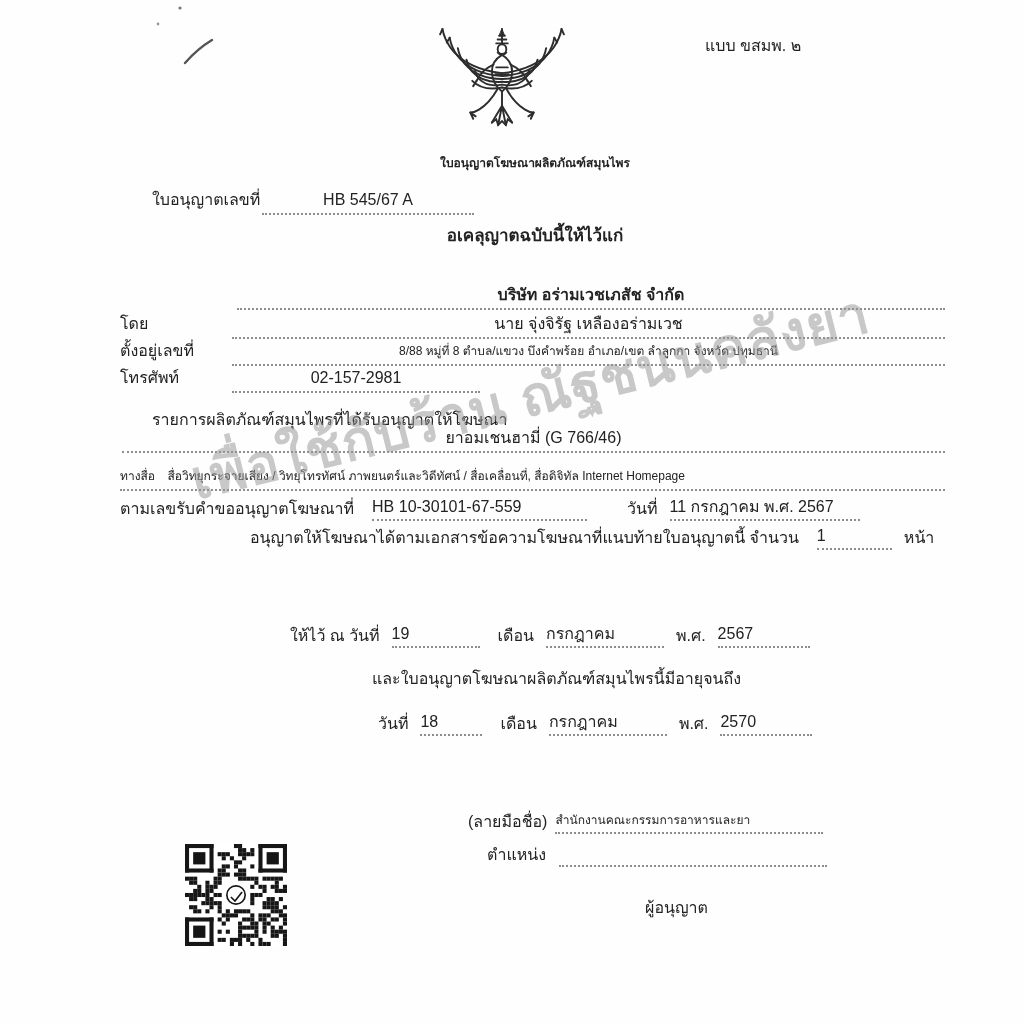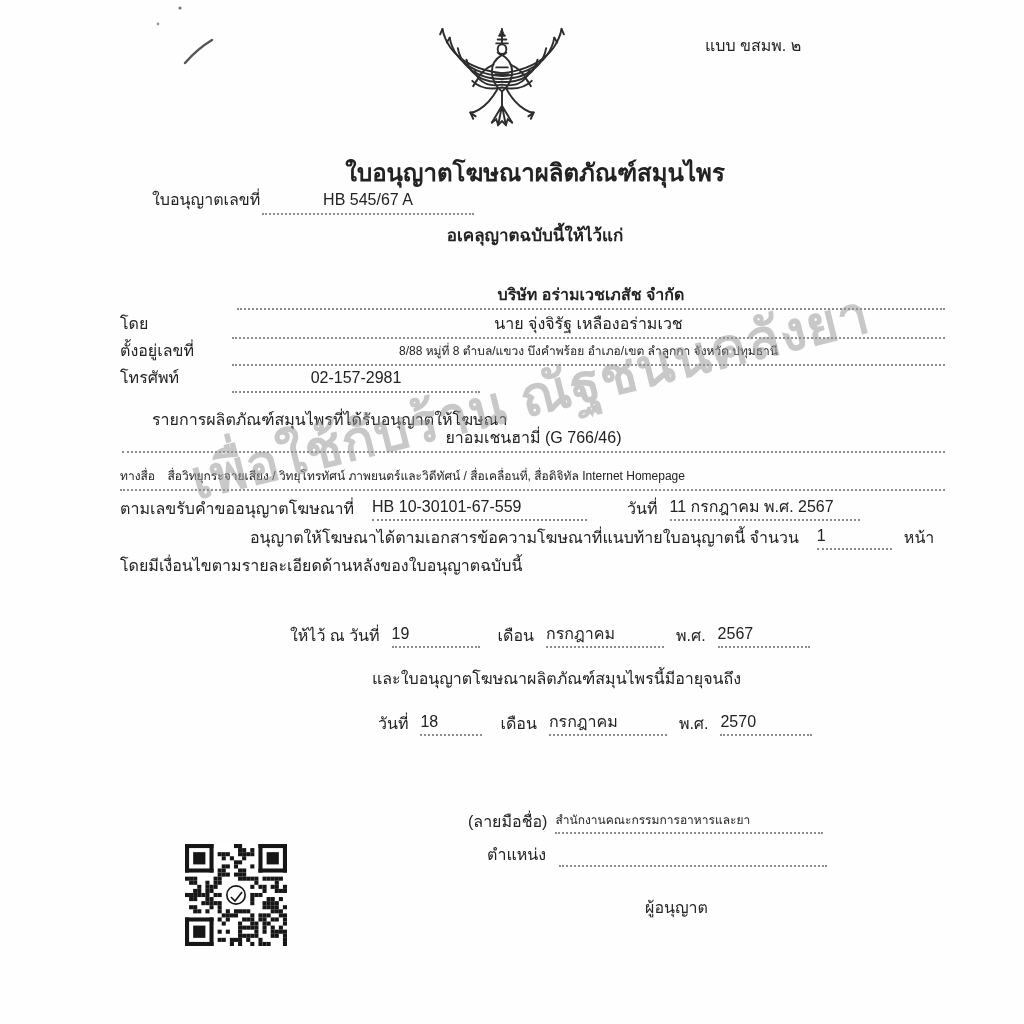--- a/index.html
+++ b/index.html
@@ -22,21 +22,21 @@
     display:inline-block;border-bottom:2px dotted #8d8d8d;
     text-align:left;line-height:24px;height:24px;
   }
   .gap-s{margin-left:12px;} .gap-m{margin-left:18px;} .gap-l{margin-left:40px;}
   .watermark{
     position:absolute;left:192px;top:438px;
     transform:rotate(-14deg);transform-origin:0 50%;
     font-size:54px;font-weight:600;color:#989898;opacity:.52;
     letter-spacing:1px;white-space:nowrap;pointer-events:none;
   }
-  .title{font-size:24px;}
+  .title{font-size:12px;}
   .small{font-size:12px;}
   svg{display:block;}
 </style>
 </head>
 <body>
 
 <div class="page">
 
   <svg class="abs" style="left:150px;top:0px;" width="80" height="75" viewBox="0 0 80 75">
     <path d="M35,63 C42,55 52,46 62,40" stroke="#555" stroke-width="2.4" fill="none" stroke-linecap="round"></path>
@@ -113,21 +113,20 @@
     <span class="gap-l">วันที่</span>
     <span class="seg gap-s" style="width:190px;">11 กรกฎาคม พ.ศ. 2567</span>
   </div>
 
   <div class="row" style="left:250px;top:524px;">
     <span>อนุญาตให้โฆษณาได้ตามเอกสารข้อความโฆษณาที่แนบท้ายใบอนุญาตนี้ จำนวน</span>
     <span class="seg gap-m" style="width:75px;">1</span>
     <span class="gap-s">หน้า</span>
   </div>
 
-  <div class="label" style="left:120px;top:553px;">โดยมีเงื่อนไขตามรายละเอียดด้านหลังของใบอนุญาตฉบับนี้</div>
 
   <div class="row" style="left:290px;top:622px;">
     <span>ให้ไว้ ณ วันที่</span>
     <span class="seg gap-s" style="width:88px;">19</span>
     <span class="gap-m">เดือน</span>
     <span class="seg gap-s" style="width:118px;">กรกฎาคม</span>
     <span class="gap-s">พ.ศ.</span>
     <span class="seg gap-s" style="width:92px;">2567</span>
   </div>
 

